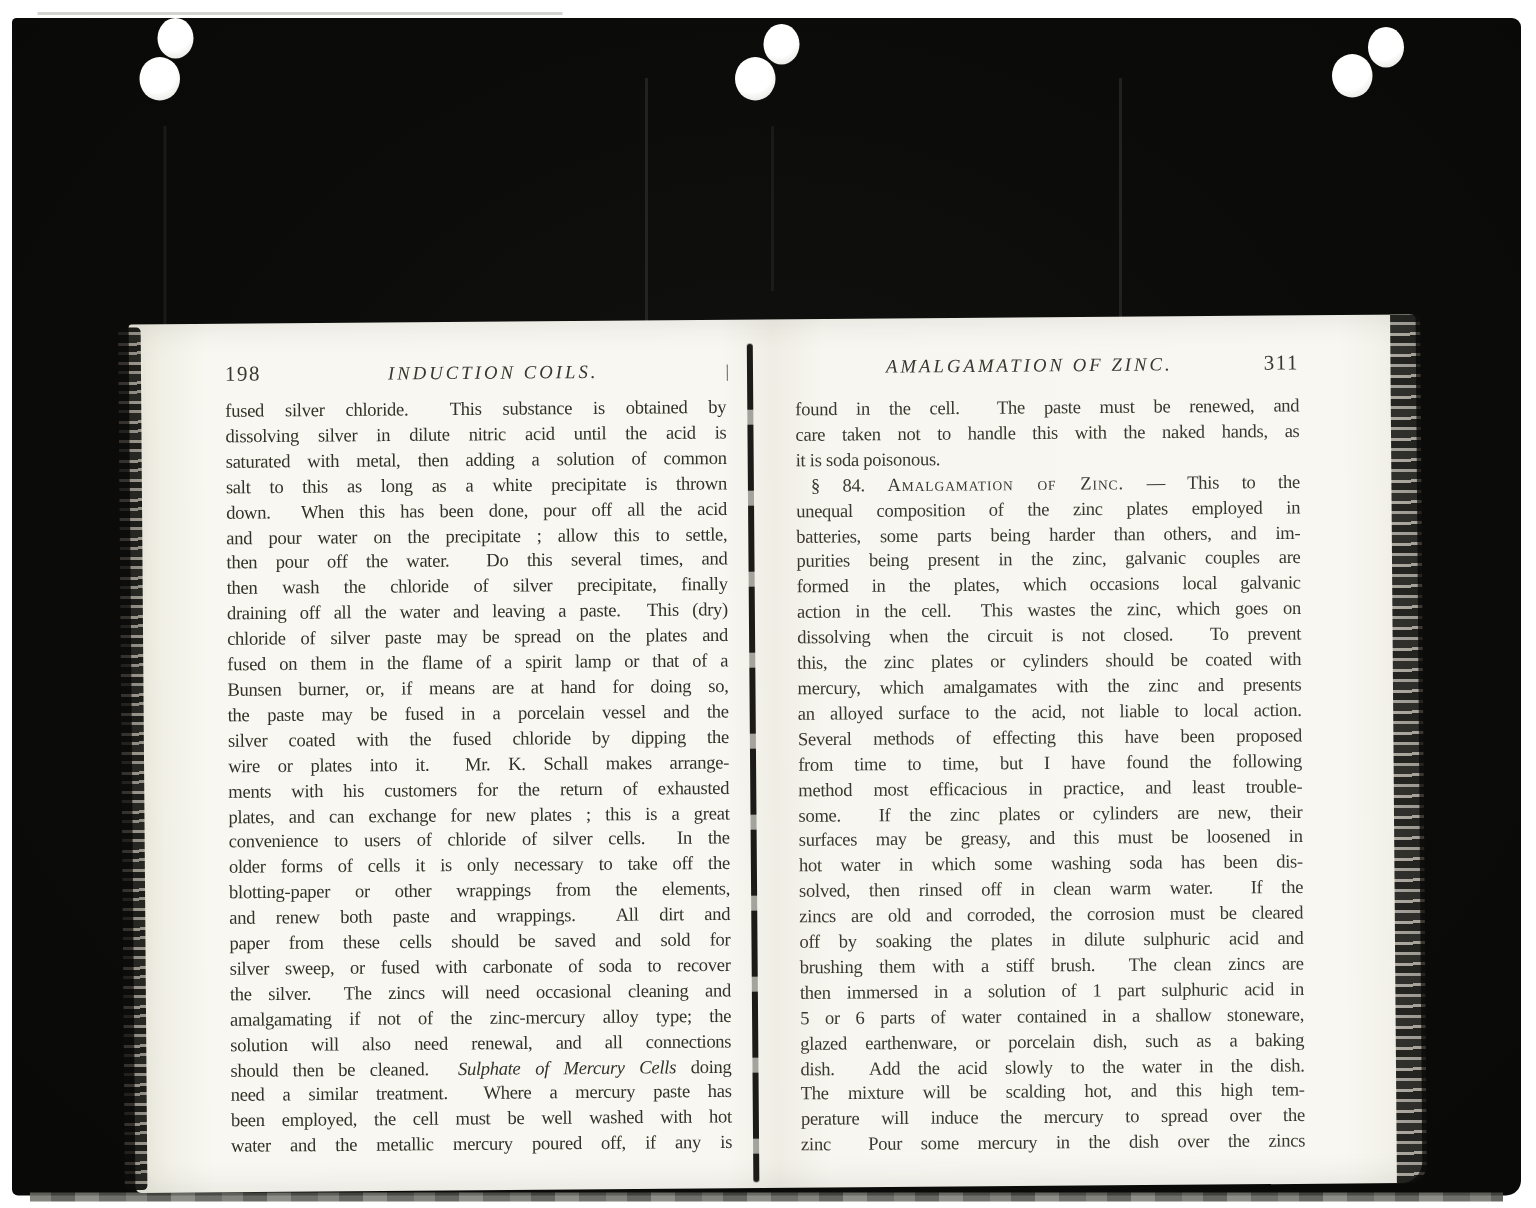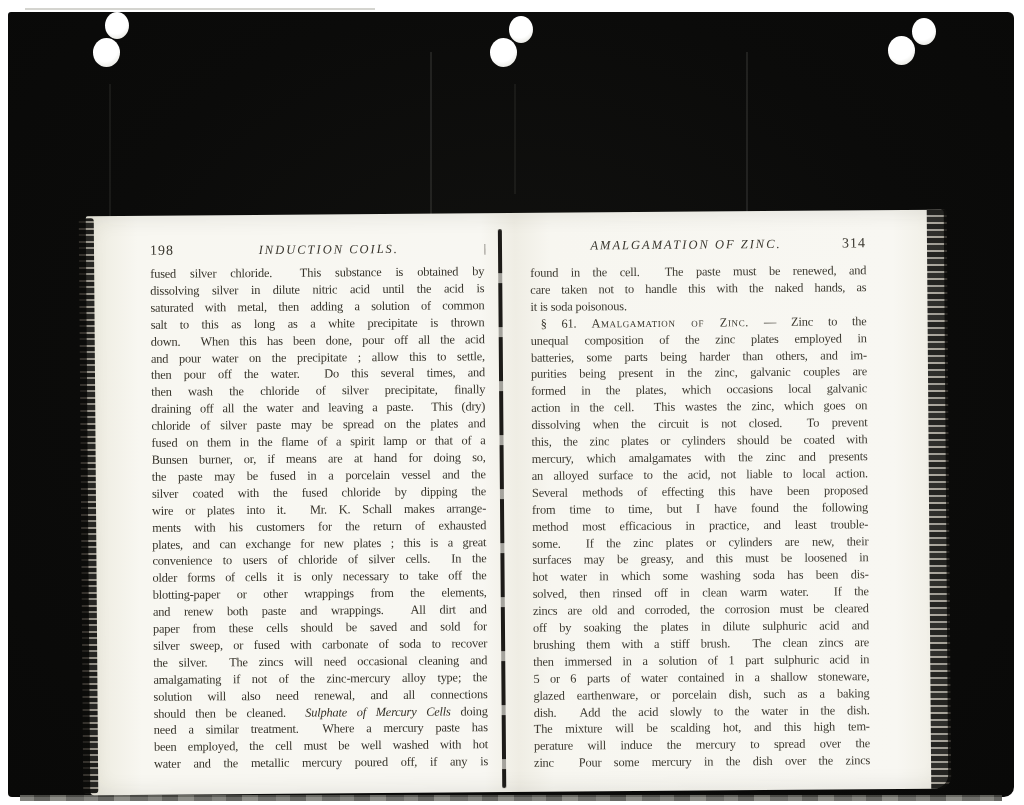--- a/index.html
+++ b/index.html
@@ -109,27 +109,27 @@
         <div class="line"><span>amalgamating if not of the zinc-mercury alloy type; the</span></div>
         <div class="line"><span>solution will also need renewal, and all connections</span></div>
         <div class="line"><span>should then be cleaned.&nbsp; </span><span style="font-style: italic;">Sulphate of Mercury Cells</span><span> doing</span></div>
         <div class="line"><span>need a similar treatment.&nbsp; Where a mercury paste has</span></div>
         <div class="line"><span>been employed, the cell must be well washed with hot</span></div>
         <div class="line"><span>water and the metallic mercury poured off, if any is</span></div>
       </div>
 
     <div class="head head-right">
       <span class="rhead">AMALGAMATION OF ZINC.</span>
-      <span class="pnum">314</span>
+      <span class="pnum">311</span>
     </div>
     <div class="col col-right">
         <div class="line"><span>found in the cell.&nbsp; The paste must be renewed, and</span></div>
         <div class="line"><span>care taken not to handle this with the naked hands, as</span></div>
         <div class="line nojust"><span>it is soda poisonous.</span></div>
-        <div class="line indent"><span>§ 61. </span><span class="sc">Amalgamation of Zinc.</span><span> — Zinc to the</span></div>
+        <div class="line indent"><span>§ 84. </span><span class="sc">Amalgamation of Zinc.</span><span> — This to the</span></div>
         <div class="line"><span>unequal composition of the zinc plates employed in</span></div>
         <div class="line"><span>batteries, some parts being harder than others, and im-</span></div>
         <div class="line"><span>purities being present in the zinc, galvanic couples are</span></div>
         <div class="line"><span>formed in the plates, which occasions local galvanic</span></div>
         <div class="line"><span>action in the cell.&nbsp; This wastes the zinc, which goes on</span></div>
         <div class="line"><span>dissolving when the circuit is not closed.&nbsp; To prevent</span></div>
         <div class="line"><span>this, the zinc plates or cylinders should be coated with</span></div>
         <div class="line"><span>mercury, which amalgamates with the zinc and presents</span></div>
         <div class="line"><span>an alloyed surface to the acid, not liable to local action.</span></div>
         <div class="line"><span>Several methods of effecting this have been proposed</span></div>

